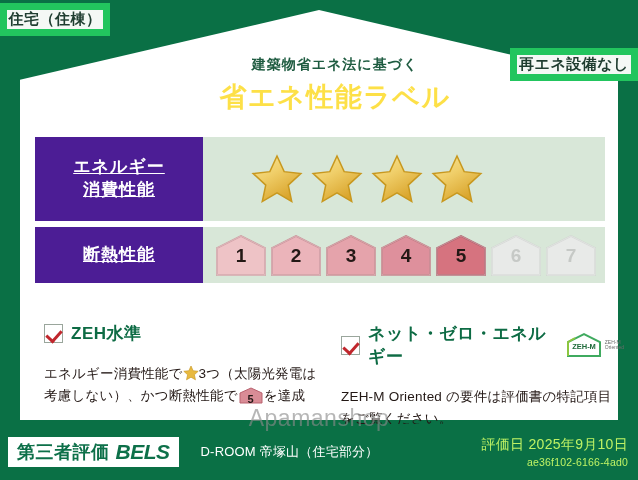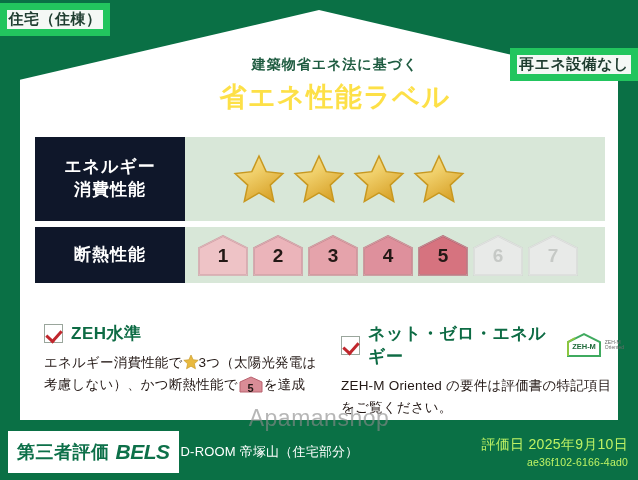--- a/index.html
+++ b/index.html
@@ -45,23 +45,23 @@
     color: #1f5c41; font-size: 14px; font-weight: bold; letter-spacing: 1px;
   }
   #title-main {
     color: #fde047; font-size: 27px; font-weight: bold;
     letter-spacing: 1.5px; margin-top: 5px;
   }
   
   .rows { position: absolute; left: 35px; top: 137px; width: 570px; z-index: 5; }
   .perf-row { display: flex; align-items: stretch; margin-bottom: 6px; }
   .perf-label {
-    width: 150px; background: #0f172a; color: #fff;
+    width: 168px; background: #4c1d95; color: #fff;
     display: flex; flex-direction: column; align-items: center; justify-content: center;
-    font-weight: bold; font-size: 17px; line-height: 1.35; letter-spacing: 1px;
+    font-weight: bold; font-size: 17px; line-height: 1.35; letter-spacing: 1px; text-decoration: underline;
   }
   .perf-value { flex: 1; background: #d8e7d8; display: flex; align-items: center; }
   #row-energy .perf-label, #row-energy .perf-value { height: 84px; }
   #row-insul  .perf-label, #row-insul  .perf-value { height: 56px; }
   .stars { display: flex; gap: 8px; padding-left: 48px; }
   .star { width: 52px; height: 52px; display: block; }
   
   .grades { display: flex; gap: 3px; padding-left: 12px; }
   .grade { position: relative; width: 52px; height: 44px; }
   .grade svg { position: absolute; left: 0; top: 0; }
@@ -82,48 +82,48 @@
     width: 19px; height: 19px; border: 1px solid #9aa69c; background: #fff;
     position: relative; flex: none;
   }
   .chk::after {
     content: ""; position: absolute; left: 4px; top: 2px;
     width: 7px; height: 12px; border: solid #c0272d;
     border-width: 0 3px 3px 0; transform: rotate(42deg);
   }
   .note-title { color: #0d6b44; font-size: 17px; font-weight: bold; letter-spacing: .5px; }
   .note-body {
-    margin-top: 7px; font-size: 13.5px; line-height: 1.62;
+    margin-top: 18px; font-size: 13.5px; line-height: 1.62;
     color: #231815; letter-spacing: .2px;
   }
   .inline-star { width: 16px; height: 16px; vertical-align: -3px; }
   .inline-grade {
     display: inline-block; position: relative;
     width: 24px; height: 17px; vertical-align: -4px; margin: 0 1px;
   }
   .inline-grade svg { position: absolute; left: 0; top: 0; }
   .inline-grade b {
     position: absolute; left: 0; top: 4px; width: 24px;
     text-align: center; font-size: 11px; color: #231815;
   }
   .zeh-logo { display: inline-flex; align-items: center; gap: 2px; margin-left: 8px; }
   
   .footer {
     position: absolute; left: 0; bottom: 0; width: 638px; height: 56px;
     background: #0a7045; z-index: 5;
     display: flex; align-items: center;
   }
   .bels-badge {
-    margin-left: 8px; background: #ffffff; height: 42px;
+    margin-left: 8px; background: #ffffff; height: 30px;
     display: flex; align-items: center; gap: 6px; padding: 0 9px;
   }
   #bels-jp { color: #0d7049; font-size: 18px; font-weight: bold; letter-spacing: .5px; }
   #bels-en { color: #0d7049; font-size: 21px; font-weight: bold; font-style: italic; letter-spacing: -.5px; }
   #building-name {
-    color: #ffffff; font-size: 13px; margin-left: 2px; letter-spacing: .2px;
+    color: #ffffff; font-size: 13px; margin-left: 22px; letter-spacing: .2px;
   }
   .footer-right {
     margin-left: auto; margin-right: 10px; text-align: right; color: #bef264;
   }
   #eval-date { font-size: 14px; letter-spacing: .3px; }
   #eval-id { font-size: 10.5px; margin-top: 2px; letter-spacing: .2px; }
   #watermark {
     position: absolute; left: 0; top: 405px; width: 638px;
     text-align: center; font-size: 23px; color: #8b8b8b;
     opacity: .62; z-index: 8; pointer-events: none;

